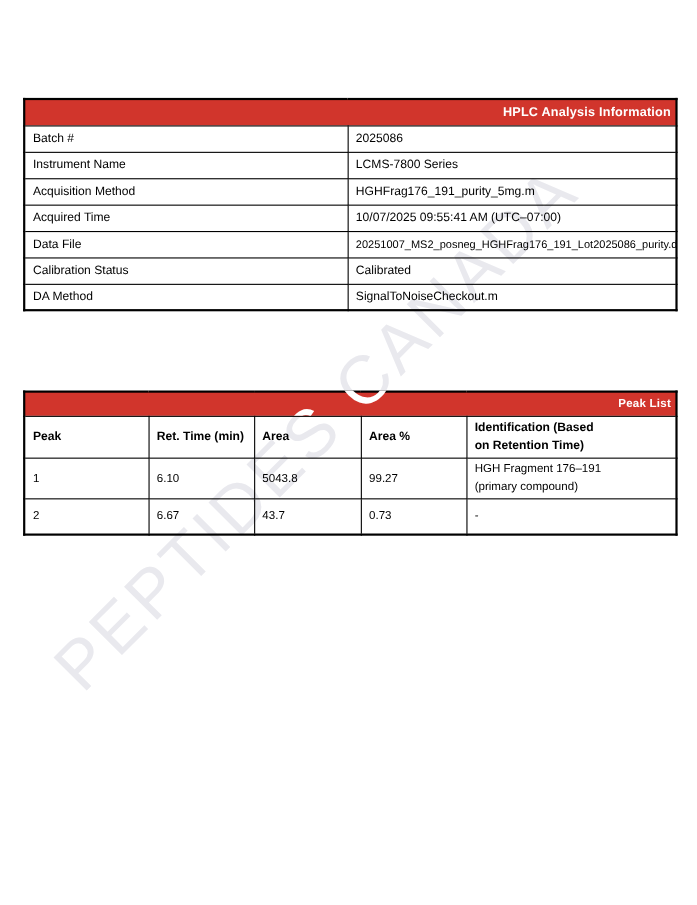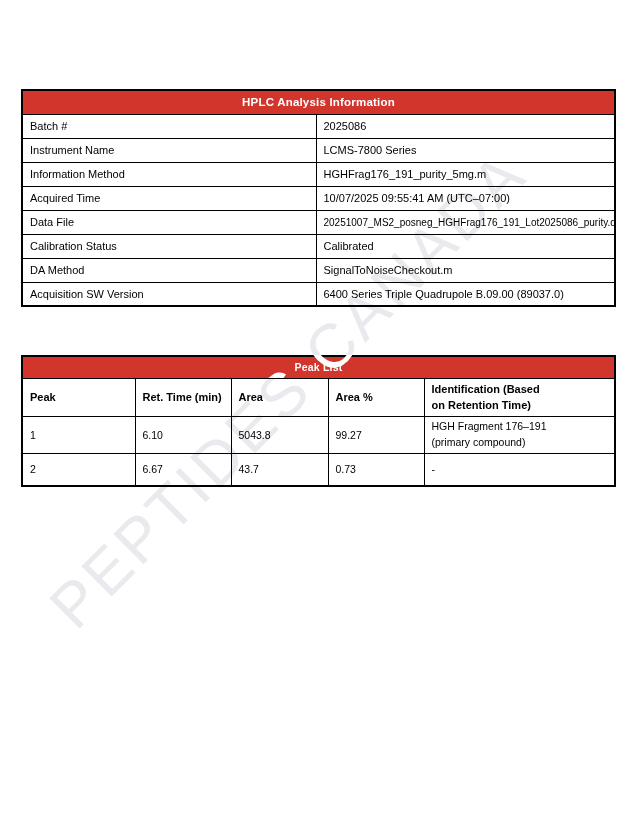--- a/index.html
+++ b/index.html
@@ -59,21 +59,21 @@
     padding:2px 7px;
     font-size:11px;
     vertical-align:middle;
     background:transparent;
   }
   .title-band {
     background:var(--red);
     color:#ffffff;
     font-weight:bold;
     font-size:11.5px;
-    text-align:center;
+    text-align:right;
     height:22px;
     padding:2px 4px;
     letter-spacing:0.2px;
   }
 
   .info-table { top:89px; }
   .info-table td { height:24px; }
   .info-table .lbl { font-weight:normal; }
   .info-table tr.small .val { font-size:10px; }
 
@@ -102,42 +102,38 @@
       </tr>
       <tr>
         <td class="lbl">Batch #</td>
         <td class="val">2025086</td>
       </tr>
       <tr>
         <td class="lbl">Instrument Name</td>
         <td class="val">LCMS-7800 Series</td>
       </tr>
       <tr>
-        <td class="lbl">Information Method</td>
+        <td class="lbl">Acquisition Method</td>
         <td class="val">HGHFrag176_191_purity_5mg.m</td>
       </tr>
       <tr>
         <td class="lbl">Acquired Time</td>
         <td class="val">10/07/2025 09:55:41 AM (UTC–07:00)</td>
       </tr>
       <tr class="small">
         <td class="lbl">Data File</td>
         <td class="val">20251007_MS2_posneg_HGHFrag176_191_Lot2025086_purity.d</td>
       </tr>
       <tr>
         <td class="lbl">Calibration Status</td>
         <td class="val">Calibrated</td>
       </tr>
       <tr>
         <td class="lbl">DA Method</td>
         <td class="val">SignalToNoiseCheckout.m</td>
-      </tr>
-      <tr>
-        <td class="lbl">Acquisition SW Version</td>
-        <td class="val">6400 Series Triple Quadrupole B.09.00 (89037.0)</td>
       </tr>
     </tbody>
   </table>
 
   <table class="peak-table">
     <colgroup>
       <col style="width:113px">
         <col style="width:96px">
         <col style="width:97px">
         <col style="width:96px">

